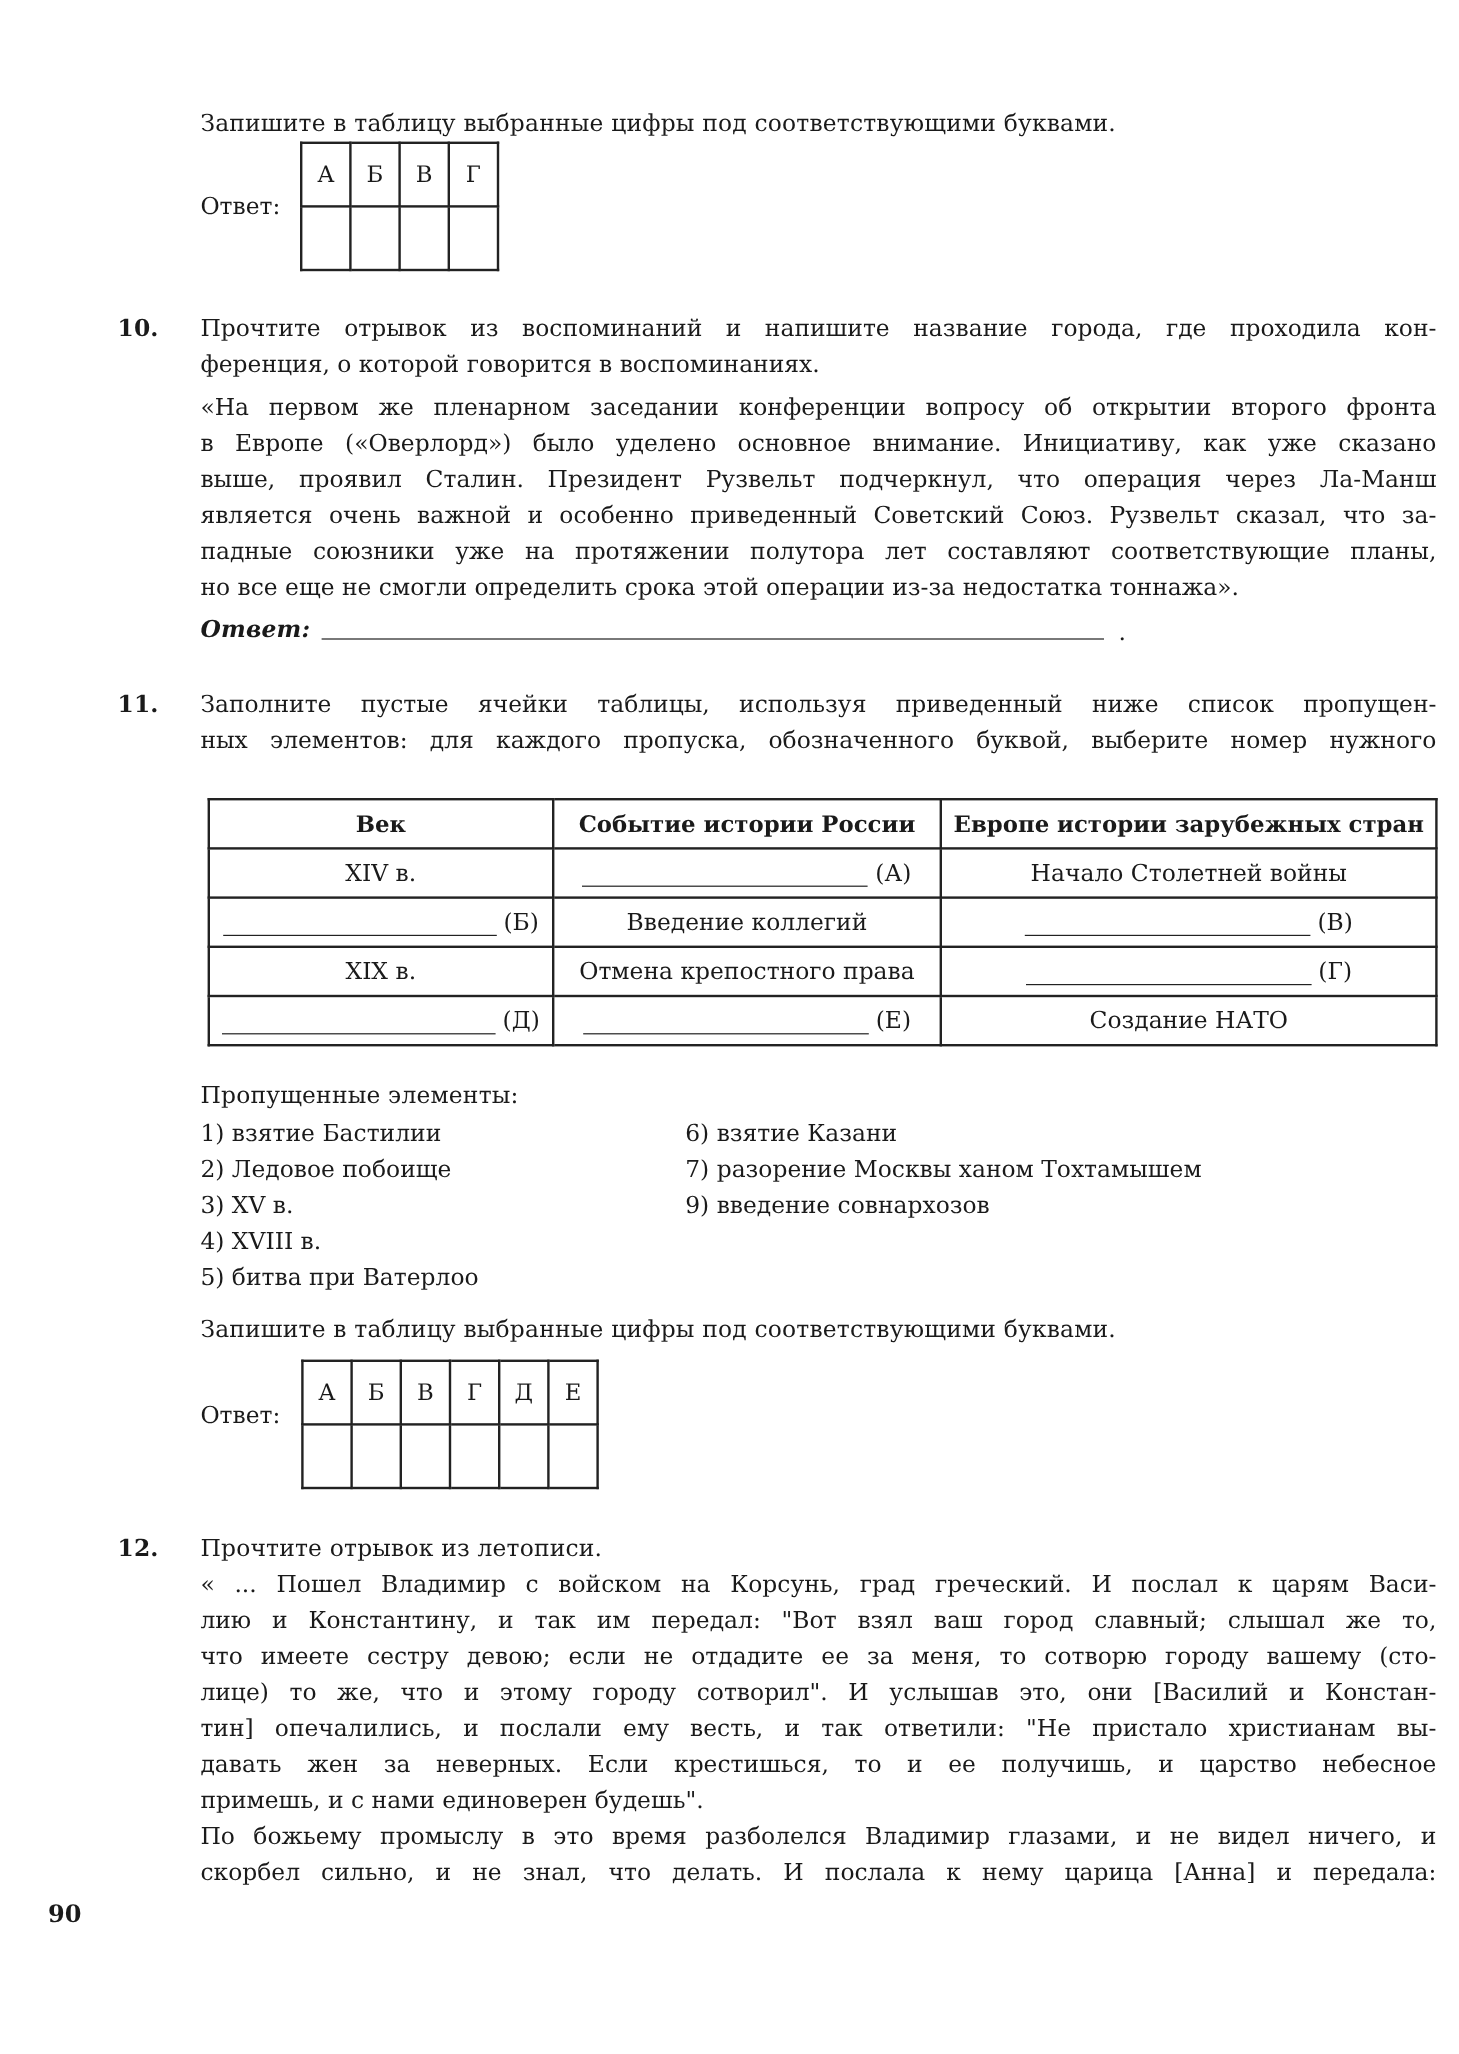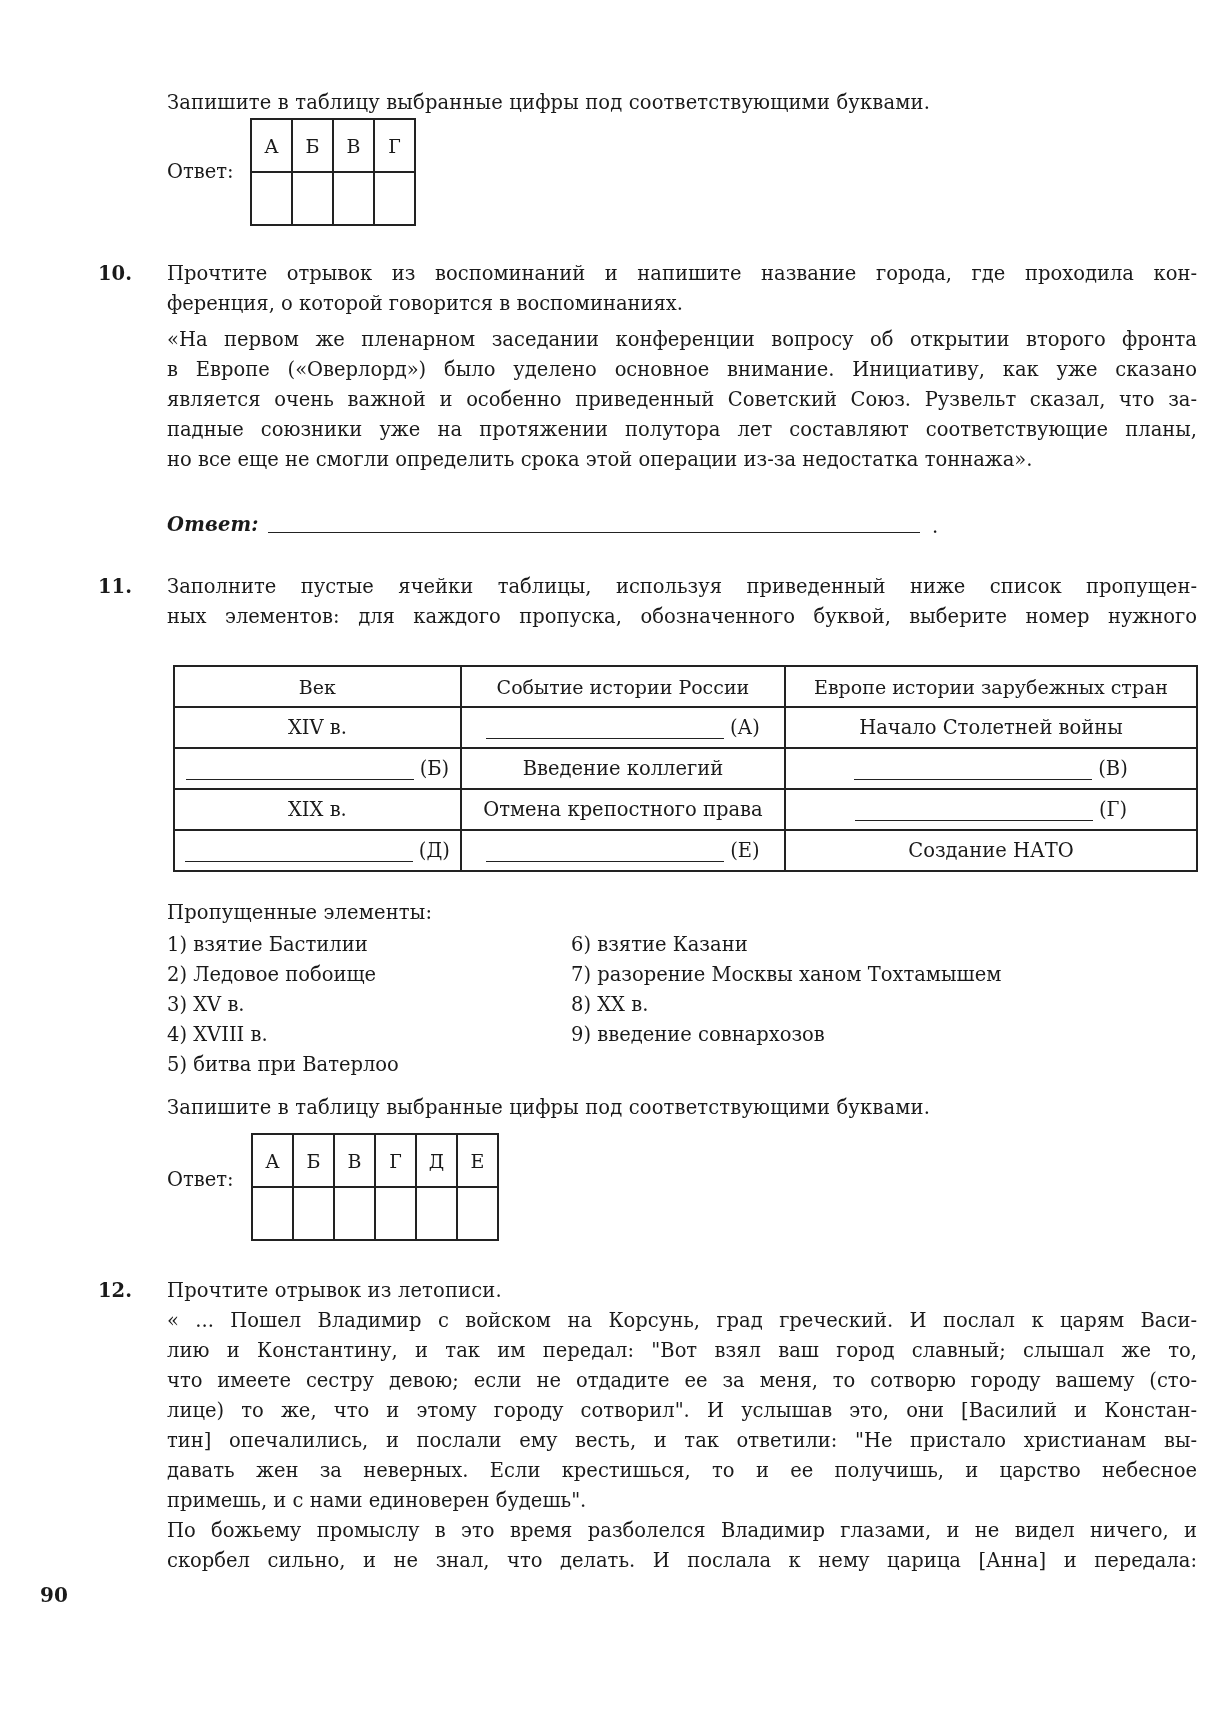--- a/index.html
+++ b/index.html
@@ -24,21 +24,21 @@
   }
   table.grid tr.h td { height: 51px; vertical-align: middle; }
   table.grid tr.v td { height: 51px; }
 
   
   table.events { position: absolute; left: 173px; top: 665px; width: 1025px; border-collapse: collapse; }
   table.events td {
     border: 2px solid #222; height: 39px; padding: 0 6px; font-size: 19.5px;
     text-align: center; vertical-align: middle; white-space: nowrap;
   }
-  table.events tr.hdr td { font-weight: normal; font-size: 19px; }
+  table.events tr.hdr td { font-weight: bold; font-size: 19px; }
   .blank { display: inline-block; border-bottom: 1.5px solid #222; height: 22px; vertical-align: -2px; }
   .fill { display: flex; align-items: flex-end; justify-content: center; gap: 6px; }
 
   .list { position: absolute; font-size: 19.5px; line-height: 30px; }
   .list div { height: 30px; white-space: nowrap; }
   .answer-line { position: absolute; left: 268px; top: 532px; width: 652px; border-bottom: 1.5px solid #222; }
   .pagenum { position: absolute; left: 0; width: 1216px; text-align: left; top: 1583px; font-size: 20px; font-weight: bold; padding-left: 40px; }
 </style>
 </head>
 <body>
@@ -63,20 +63,21 @@
   </table>
 
 <div class="qnum" style="top:259px;">10.</div>
 <div class="para" style="top:259px;">
   <span class="ln">Прочтите отрывок из воспоминаний и напишите название города, где проходила кон-</span>
   <span class="ln last">ференция, о которой говорится в воспоминаниях.</span>
 </div>
 <div class="para" style="top:325px;">
   <span class="ln">«На первом же пленарном заседании конференции вопросу об открытии второго фронта</span>
   <span class="ln">в Европе («Оверлорд») было уделено основное внимание. Инициативу, как уже сказано</span>
+  <span class="ln">выше, проявил Сталин. Президент Рузвельт подчеркнул, что операция через Ла-Манш</span>
   <span class="ln">является очень важной и особенно приведенный Советский Союз. Рузвельт сказал, что за-</span>
   <span class="ln">падные союзники уже на протяжении полутора лет составляют соответствующие планы,</span>
   <span class="ln last">но все еще не смогли определить срока этой операции из-за недостатка тоннажа».</span>
 </div>
 <div class="abs txt" style="left:167px; top:510px; font-style:italic; font-weight:bold;">Ответ:</div>
 <div class="answer-line"></div>
 <div class="abs txt" style="left:932px; top:512px;">.</div>
 
 <div class="qnum" style="top:572px;">11.</div>
 <div class="para" style="top:572px;">
@@ -153,21 +154,20 @@
 <div class="list" style="left:167px; top:930px;">
   <div>1)  взятие Бастилии</div>
   <div>2)  Ледовое побоище</div>
   <div>3)  XV в.</div>
   <div>4)  XVIII в.</div>
   <div>5)  битва при Ватерлоо</div>
 </div>
 <div class="list" style="left:571px; top:930px;">
   <div>6) взятие Казани</div>
   <div>7) разорение Москвы ханом Тохтамышем</div>
-  <div>8) XX в.</div>
   <div>9) введение совнархозов</div>
 </div>
 
 <div class="abs txt" style="left:167px; top:1093px;">Запишите в таблицу выбранные цифры под соответствующими буквами.</div>
 <div class="ans-label" style="left:167px; top:1168px;">Ответ:</div>
 <table class="grid" style="left:251px; top:1133px;">
   <tbody>
       <tr class="h">
     <td>А</td>
     <td>Б</td>

